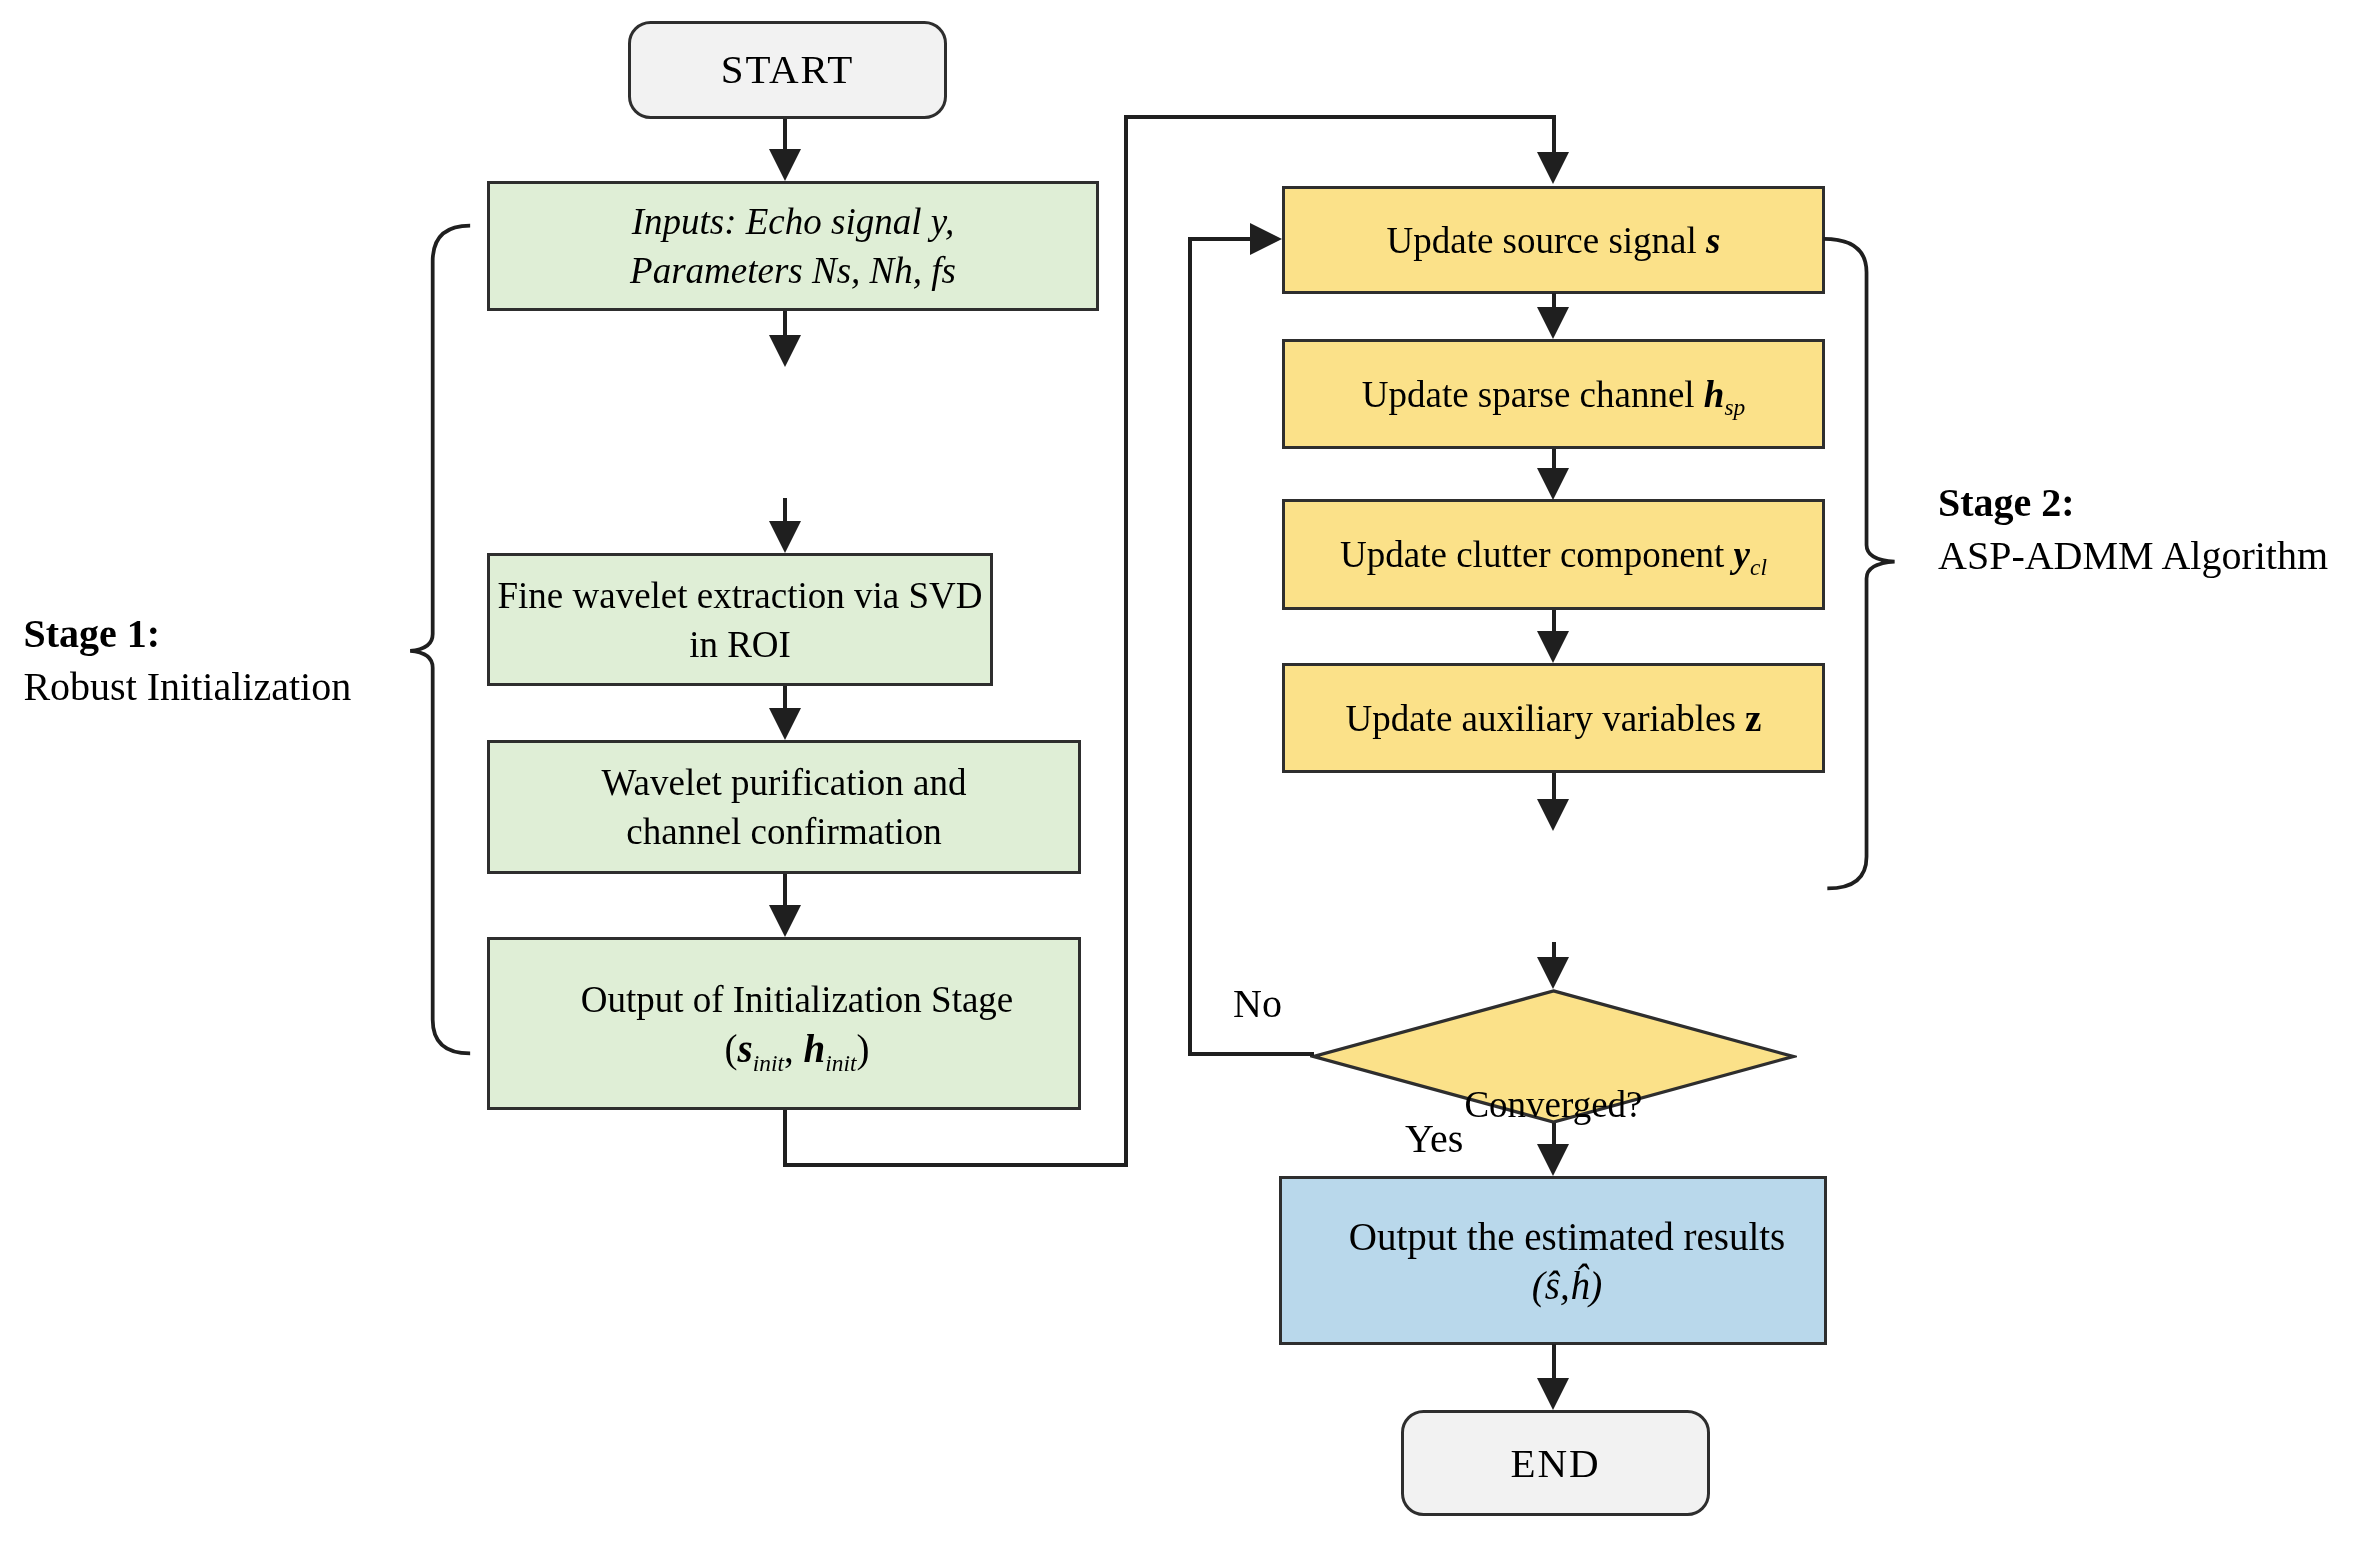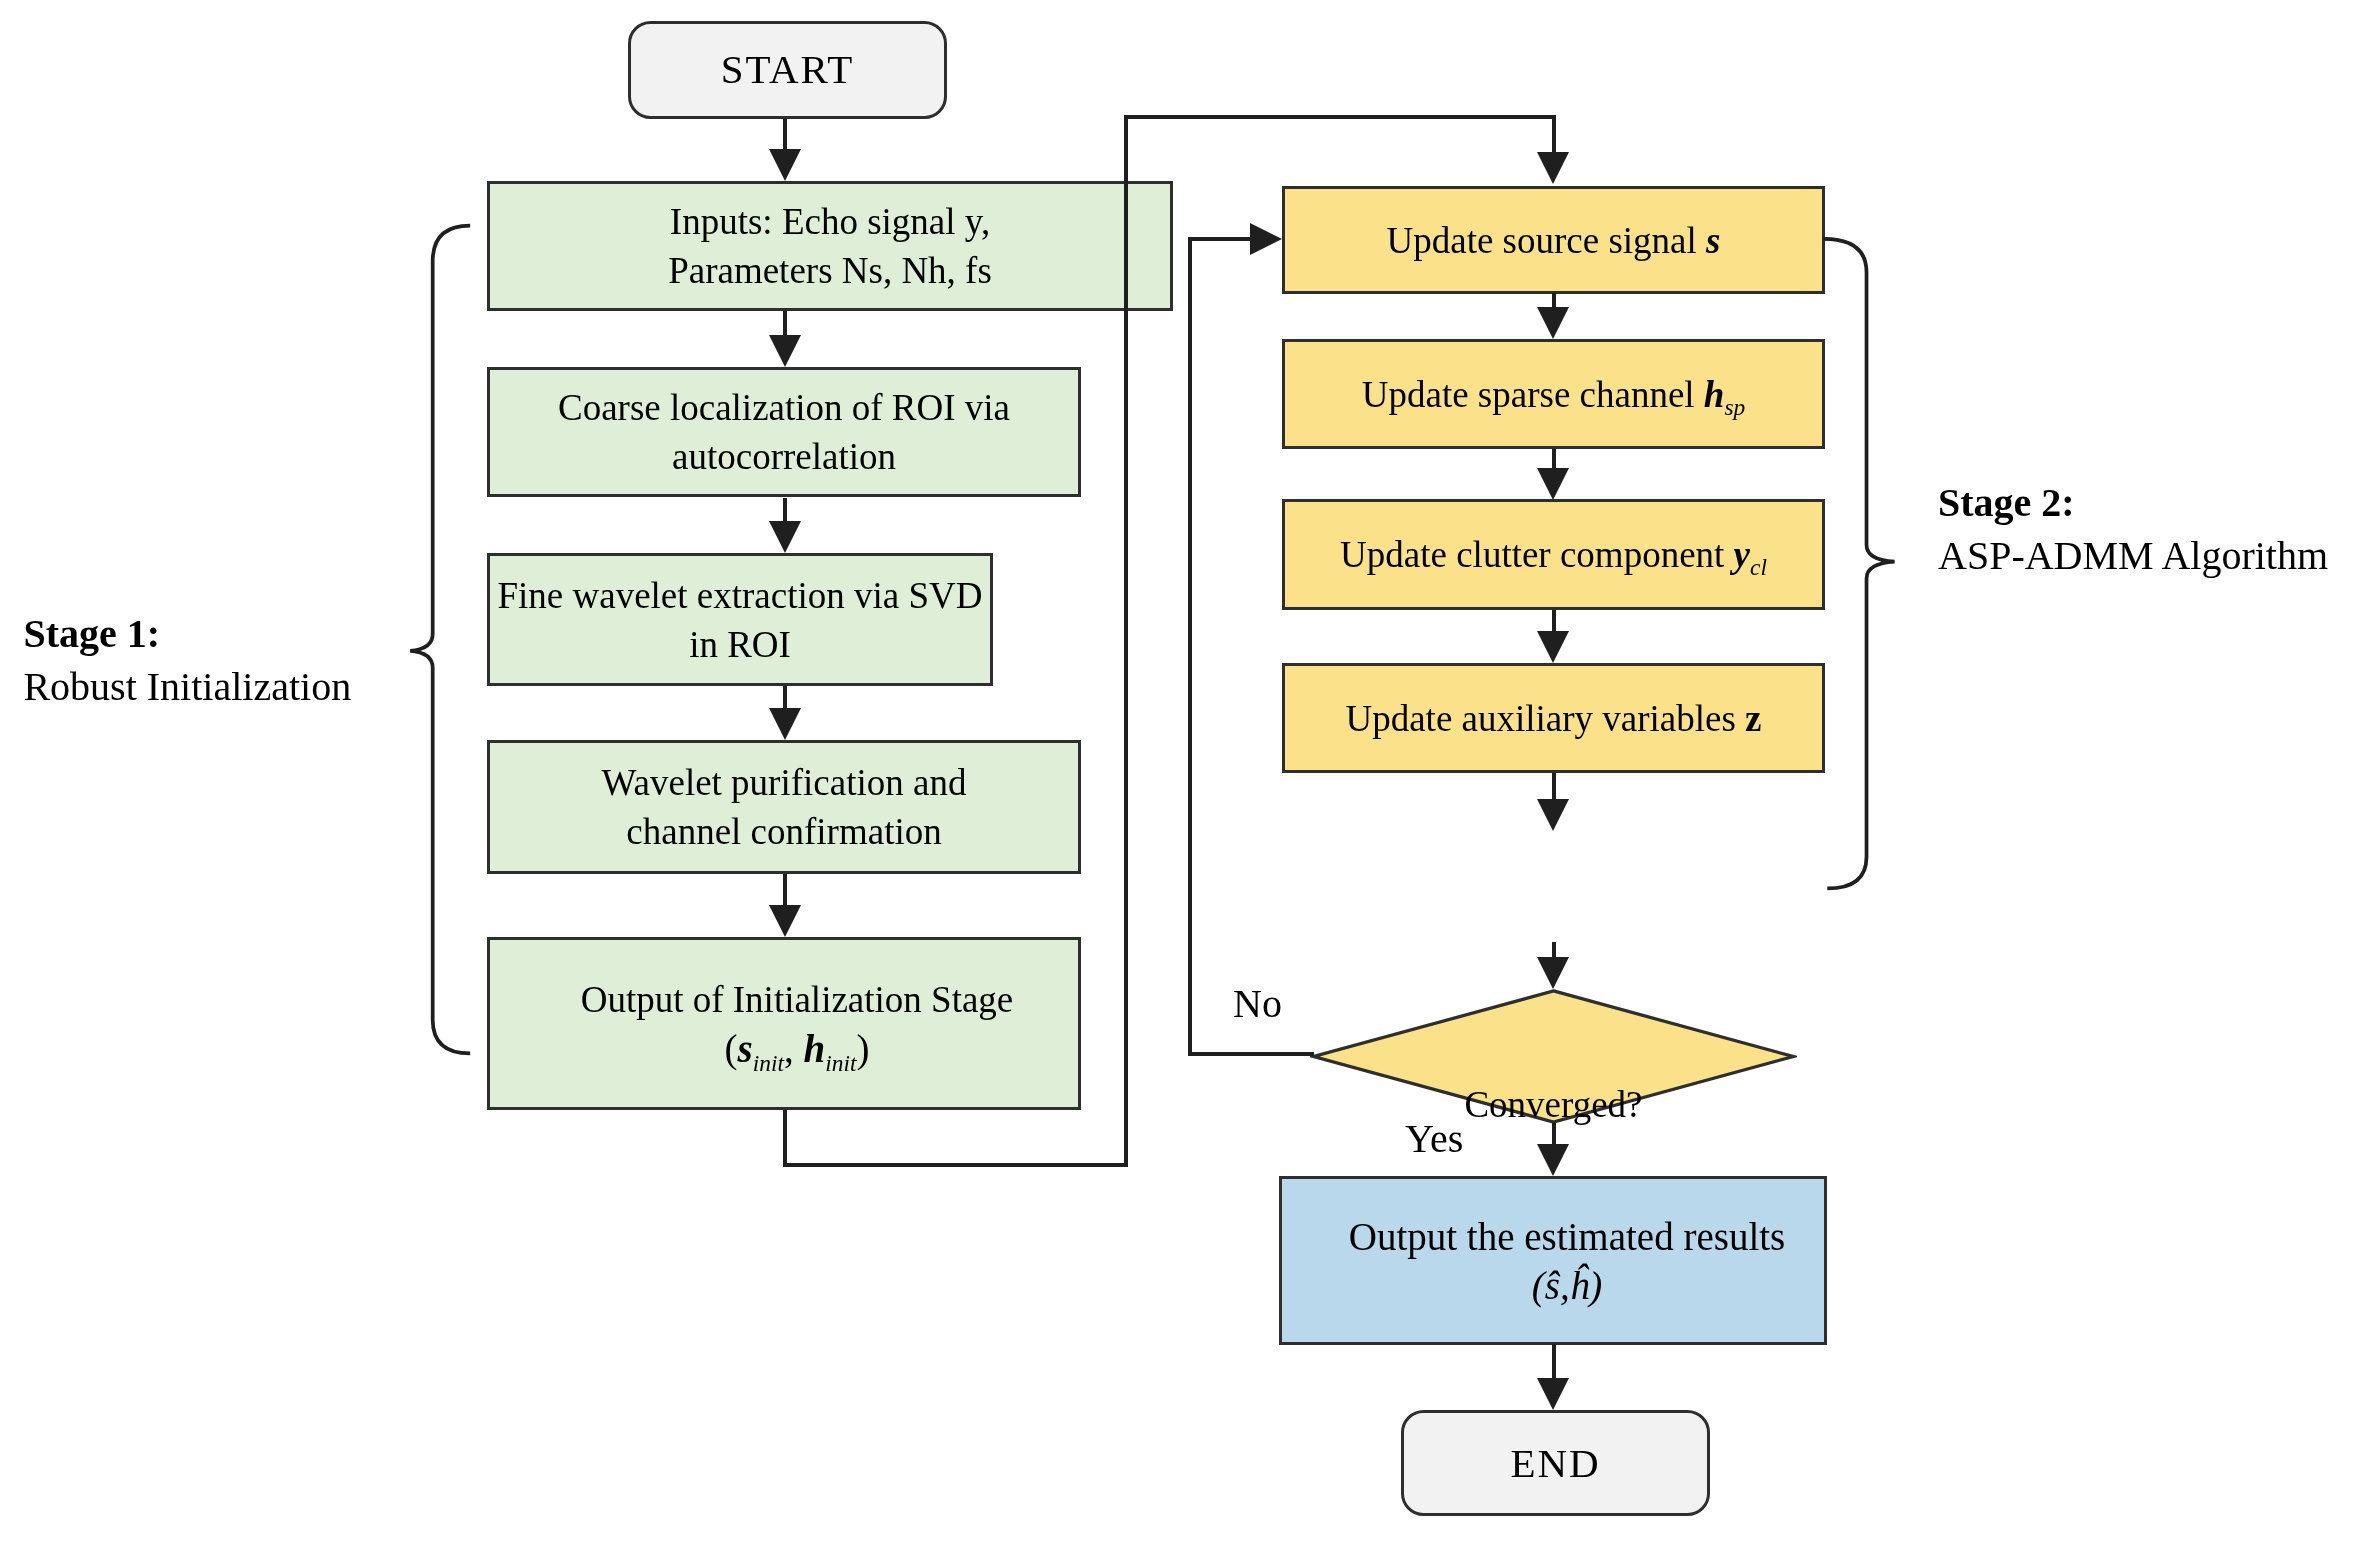--- a/index.html
+++ b/index.html
@@ -50,29 +50,25 @@
 </style>
 </head>
 <body>
 
 <div class="canvas">
 
   <div class="node terminal" style="left:628px;top:20.6px;width:319px;height:98px;">
     <span>START</span>
   </div>
 
-  <div class="node green" style="left:487px;top:181px;width:686px;height:130px;">
+  <div class="node green" style="left:487px;top:181px;width:612px;height:130px;font-style:italic;">
     <div>Inputs: Echo signal y,</div>
     <div>Parameters Ns, Nh, fs</div>
   </div>
 
-  <div class="node green" style="left:487px;top:367px;width:594px;height:130px;">
-    <div>Coarse localization of ROI via</div>
-    <div>autocorrelation</div>
-  </div>
 
   <div class="node green" style="left:487px;top:553px;width:506px;height:133px;">
     <div>Fine wavelet extraction via SVD</div>
     <div>in ROI</div>
   </div>
 
   <div class="node green" style="left:487px;top:740px;width:594px;height:134px;">
     <div>Wavelet purification and</div>
     <div>channel confirmation</div>
   </div>

